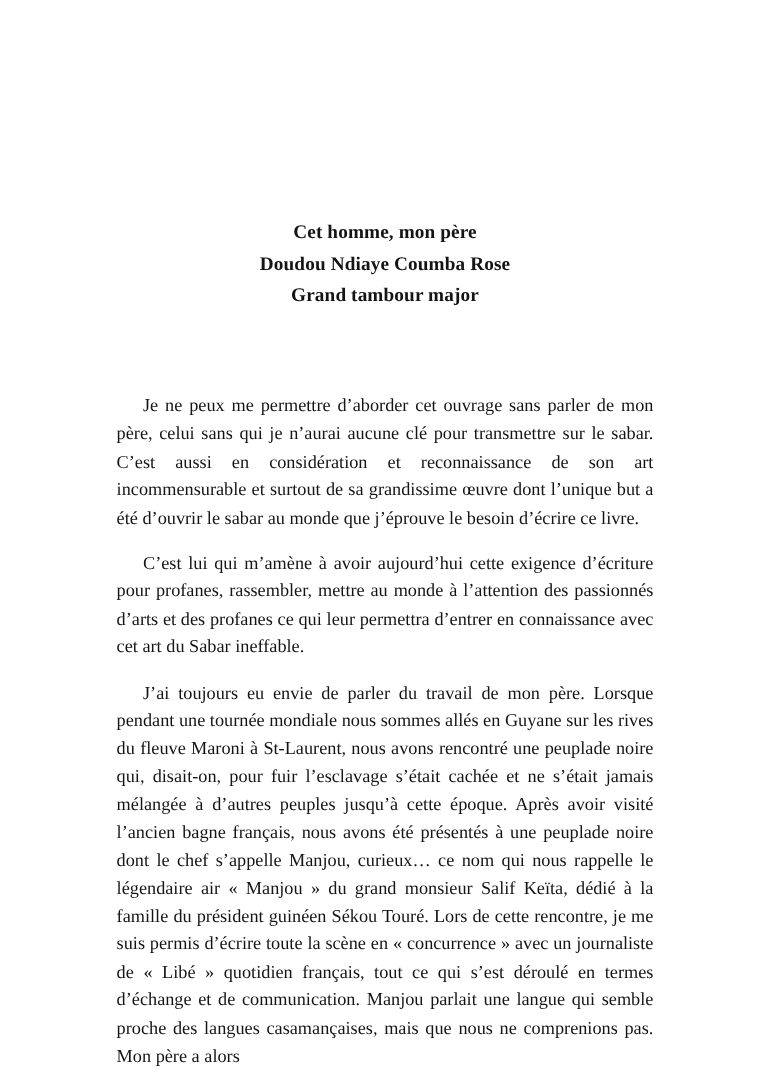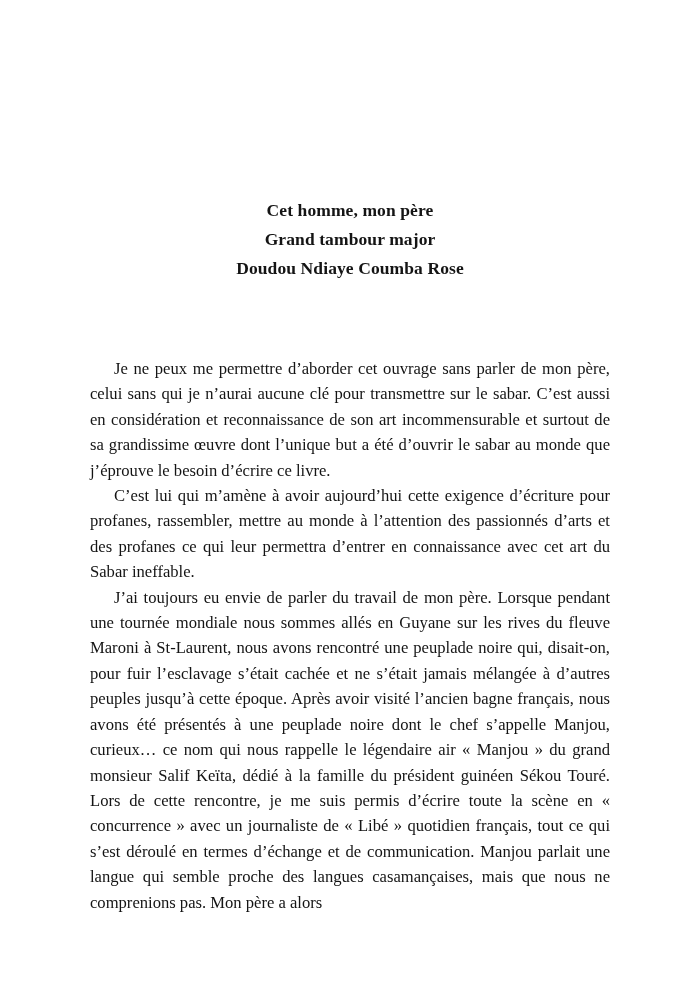--- a/index.html
+++ b/index.html
@@ -33,34 +33,34 @@
   }
   .body-block {
     margin-top: 73px;
     font-size: 16.6px;
     line-height: 25.4px;
     text-align: justify;
     text-justify: inter-word;
     hyphens: none;
   }
   .body-block p {
-    margin: 0;
+    margin: 16px;
     padding: 0;
     text-indent: 24px;
   }
 </style>
 </head>
 <body>
 
 <div class="page">
 
   <div class="title-block">
     <span class="title-line">Cet homme, mon père</span>
+    <span class="title-line">Doudou Ndiaye Coumba Rose</span>
     <span class="title-line">Grand tambour major</span>
-    <span class="title-line">Doudou Ndiaye Coumba Rose</span>
   </div>
 
   <div class="body-block">
     <p>Je ne peux me permettre d’aborder cet ouvrage sans parler de mon père, celui sans qui je n’aurai aucune clé pour transmettre sur le sabar. C’est aussi en considération et reconnaissance de son art incommensurable et surtout de sa grandissime œuvre dont l’unique but a été d’ouvrir le sabar au monde que j’éprouve le besoin d’écrire ce livre.</p>
     <p>C’est lui qui m’amène à avoir aujourd’hui cette exigence d’écriture pour profanes, rassembler, mettre au monde à l’attention des passionnés d’arts et des profanes ce qui leur permettra d’entrer en connaissance avec cet art du Sabar ineffable.</p>
     <p>J’ai toujours eu envie de parler du travail de mon père. Lorsque pendant une tournée mondiale nous sommes allés en Guyane sur les rives du fleuve Maroni à St-Laurent, nous avons rencontré une peuplade noire qui, disait-on, pour fuir l’esclavage s’était cachée et ne s’était jamais mélangée à d’autres peuples jusqu’à cette époque. Après avoir visité l’ancien bagne français, nous avons été présentés à une peuplade noire dont le chef s’appelle Manjou, curieux… ce nom qui nous rappelle le légendaire air « Manjou » du grand monsieur Salif Keïta, dédié à la famille du président guinéen Sékou Touré. Lors de cette rencontre, je me suis permis d’écrire toute la scène en « concurrence » avec un journaliste de « Libé » quotidien français, tout ce qui s’est déroulé en termes d’échange et de communication. Manjou parlait une langue qui semble proche des langues casamançaises, mais que nous ne comprenions pas. Mon père a alors</p>
   </div>
 
 </div>
 

